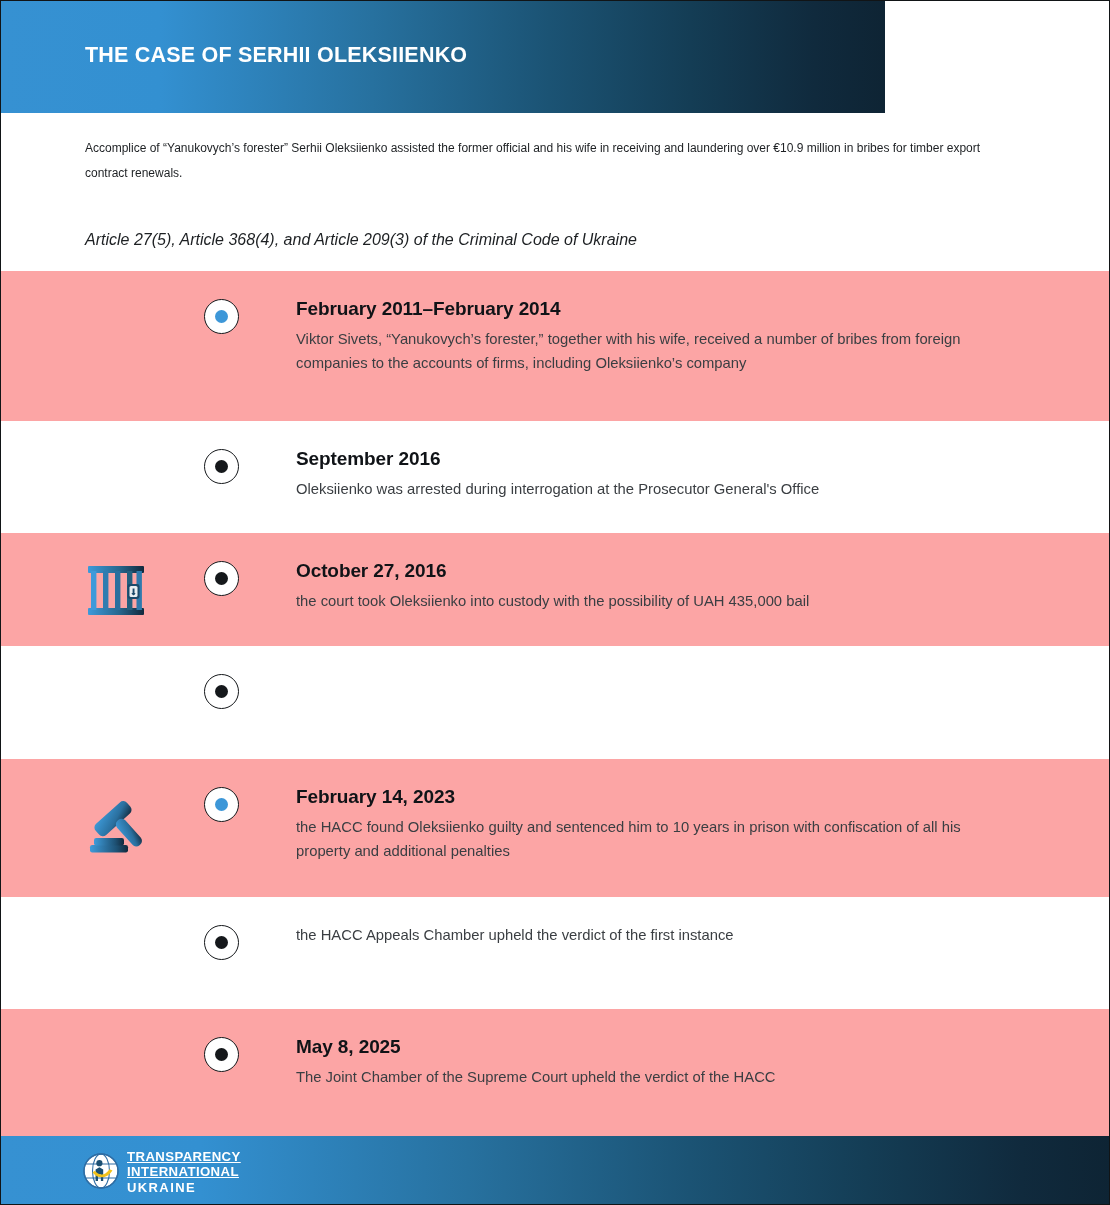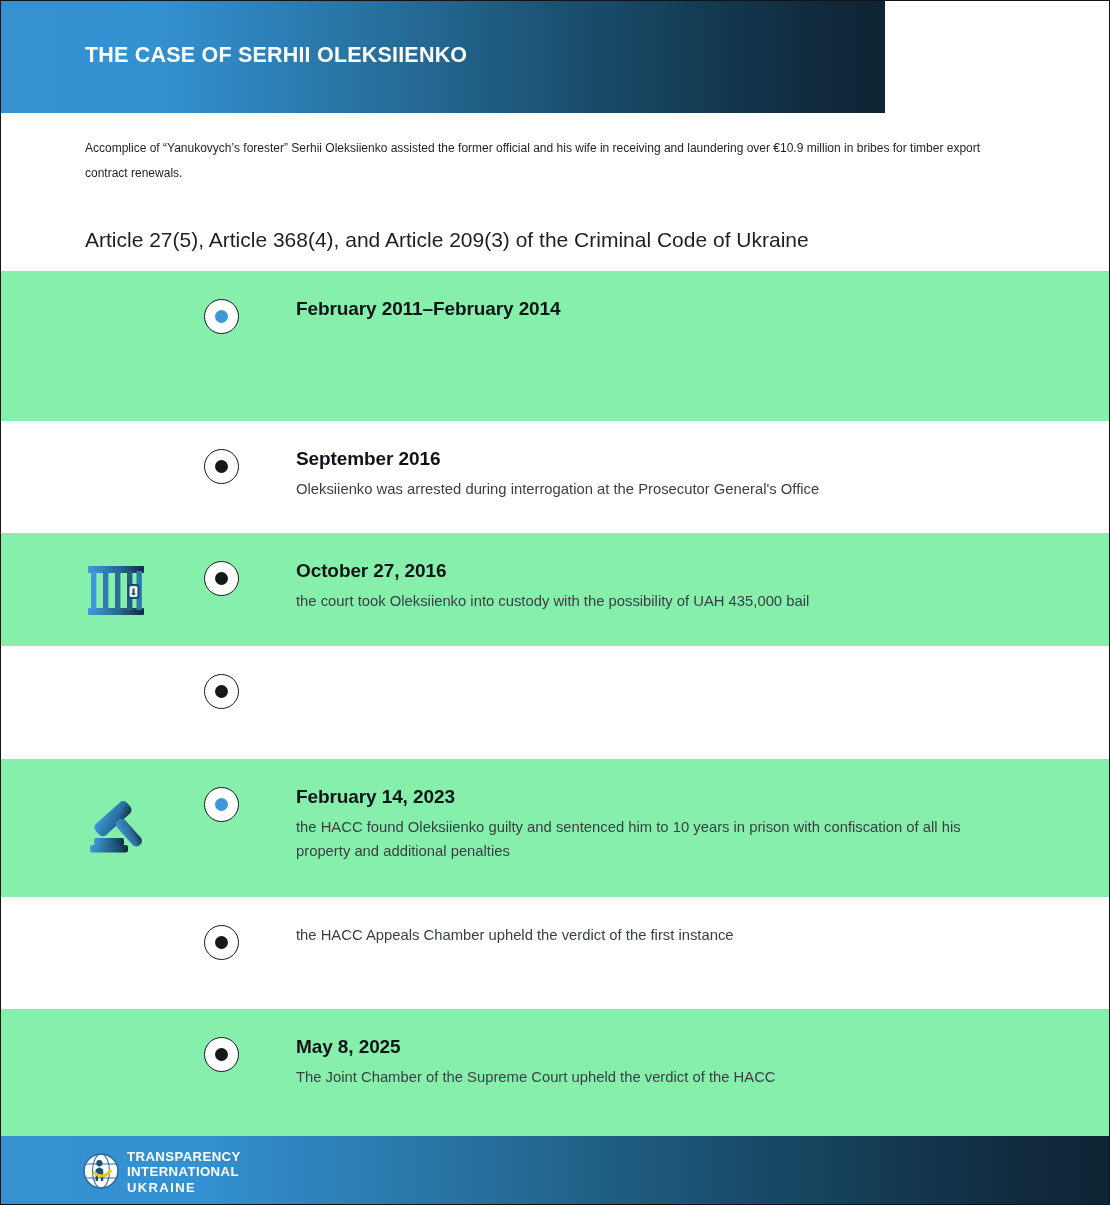--- a/index.html
+++ b/index.html
@@ -54,40 +54,41 @@
     width: 912px;
     font-size: 12px;
     line-height: 25px;
     color: #1d2023;
   }
   .intro-article {
     position: absolute;
     left: 84px;
     top: 114px;
     width: 912px;
-    font-size: 21px;
+    font-size: 16px;
     line-height: 25px;
     color: #1d2023;
+    font-style: italic;
   }
 
   
   .timeline {
     position: absolute;
     left: 0; top: 270px;
     width: 1110px;
     height: 865px;
   }
 
   .trow {
     position: relative;
     width: 1110px;
     height: 150px;
     background: #ffffff;
   }
-  .trow.shade { background: #86efac; }
+  .trow.shade { background: #fca5a5; }
 
   
   .connector {
     position: absolute;
     left: 220px;
     top: 0;
     width: 1.4px;
     height: 790px;
     background: #15181b;
   }
@@ -161,20 +162,21 @@
     display: flex;
     flex-direction: column;
     line-height: 1;
     padding-top: 1px;
   }
   .logo-l1, .logo-l2 {
     font-size: 13.2px;
     font-weight: bold;
     color: #ffffff;
     letter-spacing: 0.4px;
+    text-decoration: underline;
   }
   .logo-l2 { margin-top: 1.5px; }
   .logo-l3 {
     font-size: 13px;
     font-weight: bold;
     color: #ffffff;
     letter-spacing: 1.4px;
     margin-top: 3px;
   }
 </style>
@@ -194,20 +196,21 @@
 
   <div class="timeline">
     <div class="connector"></div>
     <div id="rows">
         <div class="trow shade" style="height: 150px;">
           <div class="marker accent" style="top:28px">
              <span class="dot"></span>
            </div>
           <div class="entry" style="top:27px">
              <div class="entry-date">February 2011–February 2014</div>
+             <div class="entry-text">Viktor Sivets, “Yanukovych’s forester,” together with his wife, received a number of bribes from foreign companies to the accounts of firms, including Oleksiienko’s company</div>
            </div>
         </div>
         <div class="trow" style="height: 112px;">
           <div class="marker " style="top:28px">
              <span class="dot"></span>
            </div>
           <div class="entry" style="top:27px">
              <div class="entry-date">September 2016</div>
              <div class="entry-text">Oleksiienko was arrested during interrogation at the Prosecutor General's Office</div>
            </div>

